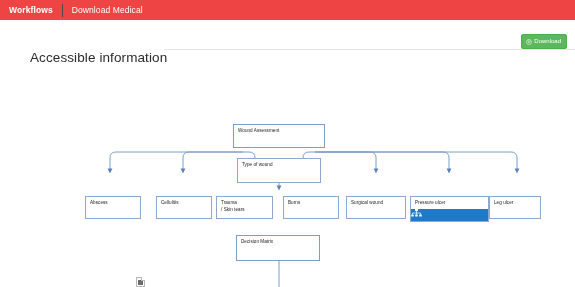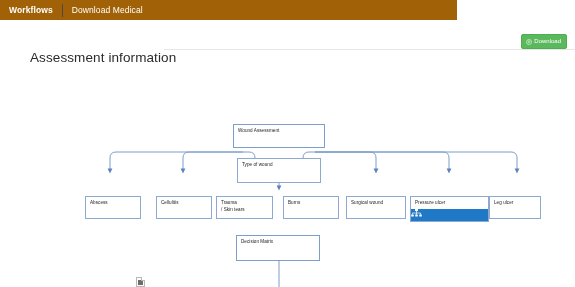--- a/index.html
+++ b/index.html
@@ -6,22 +6,22 @@
   body{
     width:575px;height:287px;overflow:hidden;
     background:#ffffff;
     font-family:"Liberation Sans",sans-serif;
     -webkit-font-smoothing:antialiased;
   }
   #app{position:relative;width:575px;height:287px;}
 
   
   .topbar{
-    position:absolute;left:0;top:0;width:457px;height:20px;
-    background:#a16207;color:#ffffff;
+    position:absolute;left:0;top:0;width:575px;height:20px;
+    background:#ef4444;color:#ffffff;
     display:flex;align-items:center;
   }
   .topbar .brand{
     font-size:8.5px;font-weight:bold;
     padding:0 9px 0 9px;letter-spacing:.1px;
   }
   .topbar .vsep{
     width:1px;height:13px;background:#4a4a4a;
   }
   .topbar .org{
@@ -122,21 +122,21 @@
     <div class="dl-btn">
       <span class="dl-ico">
         <svg width="6" height="6" viewBox="0 0 12 12">
           <circle cx="6" cy="6" r="5" fill="none" stroke="#ffffff" stroke-width="1.1"></circle>
           <path d="M6 3.2 v4 M4.2 5.4 L6 7.2 L7.8 5.4" fill="none" stroke="#ffffff" stroke-width="1.1" stroke-linecap="round" stroke-linejoin="round"></path>
         </svg>
       </span>
       <span>Download</span>
     </div>
 
-    <div class="page-title">Assessment information</div>
+    <div class="page-title">Accessible information</div>
 
     <div class="chart">
 
       <svg width="575" height="267">
         <defs>
           <marker id="arw" markerWidth="6" markerHeight="6" refX="2.6" refY="3" orient="auto" markerUnits="strokeWidth">
             <path d="M0,0.6 L5,3 L0,5.4 Z" fill="#5b83bb"></path>
           </marker>
         </defs>
         <g fill="none" stroke="#7d9ec9" stroke-width="1">

